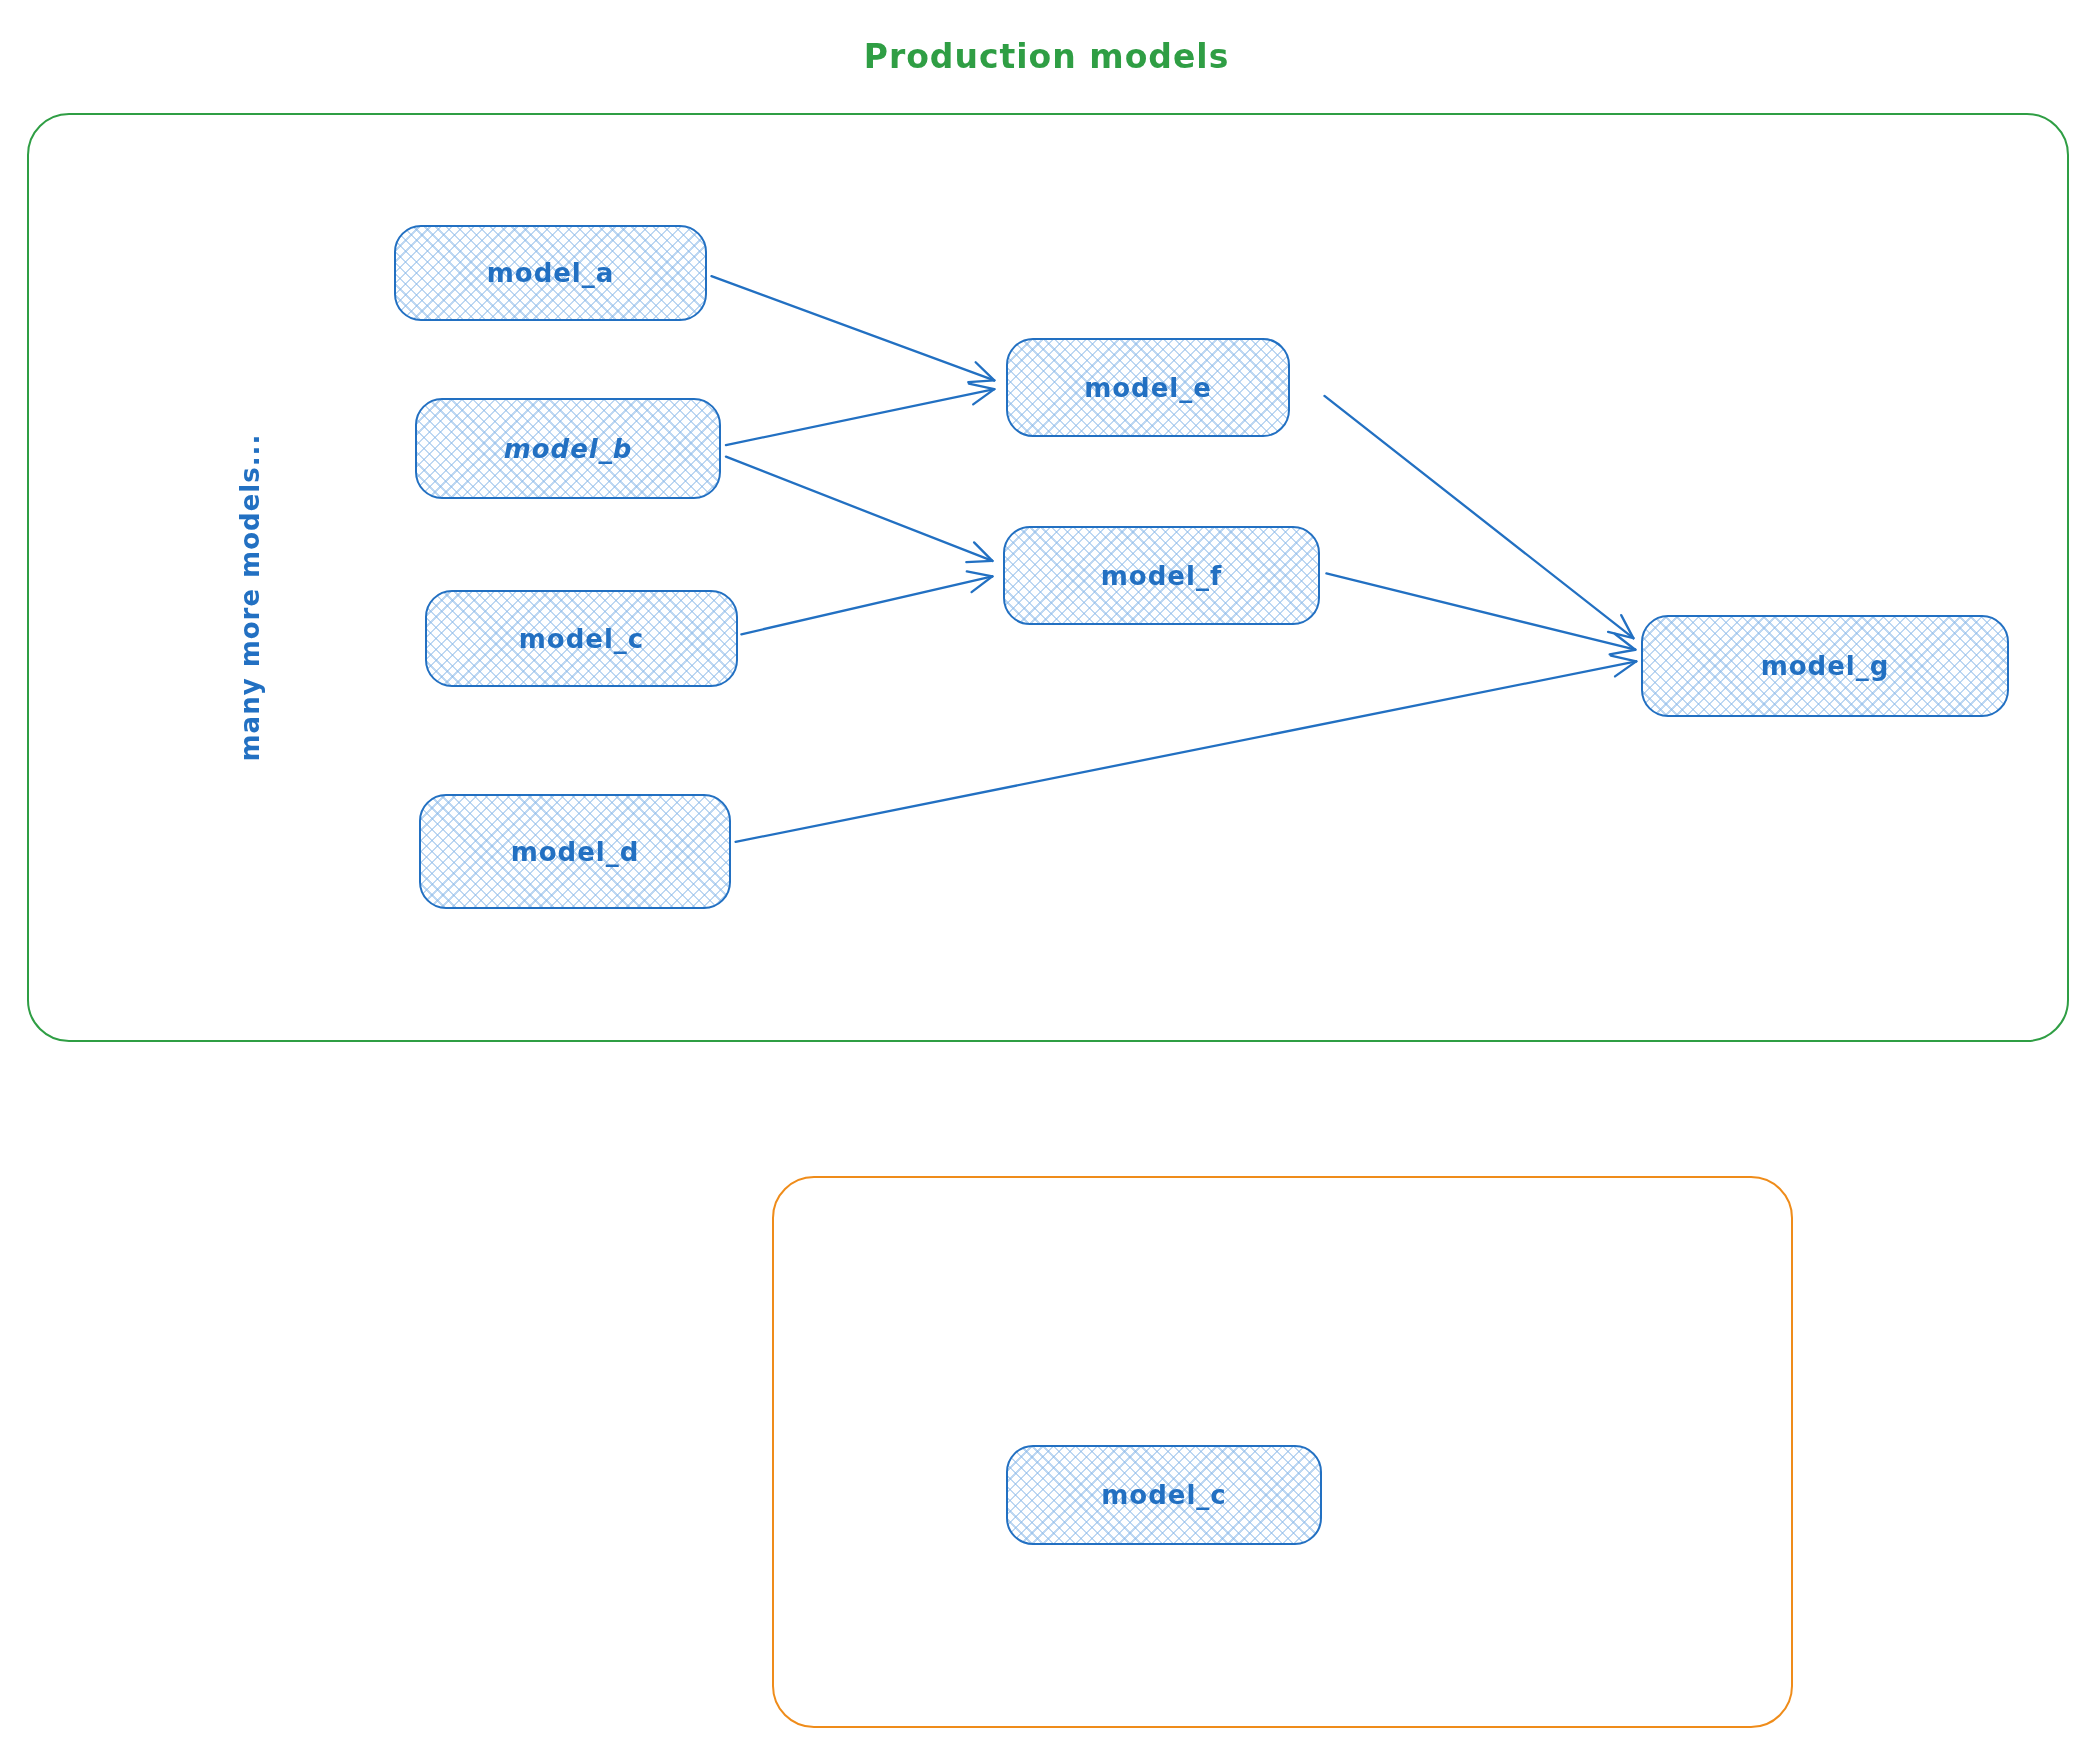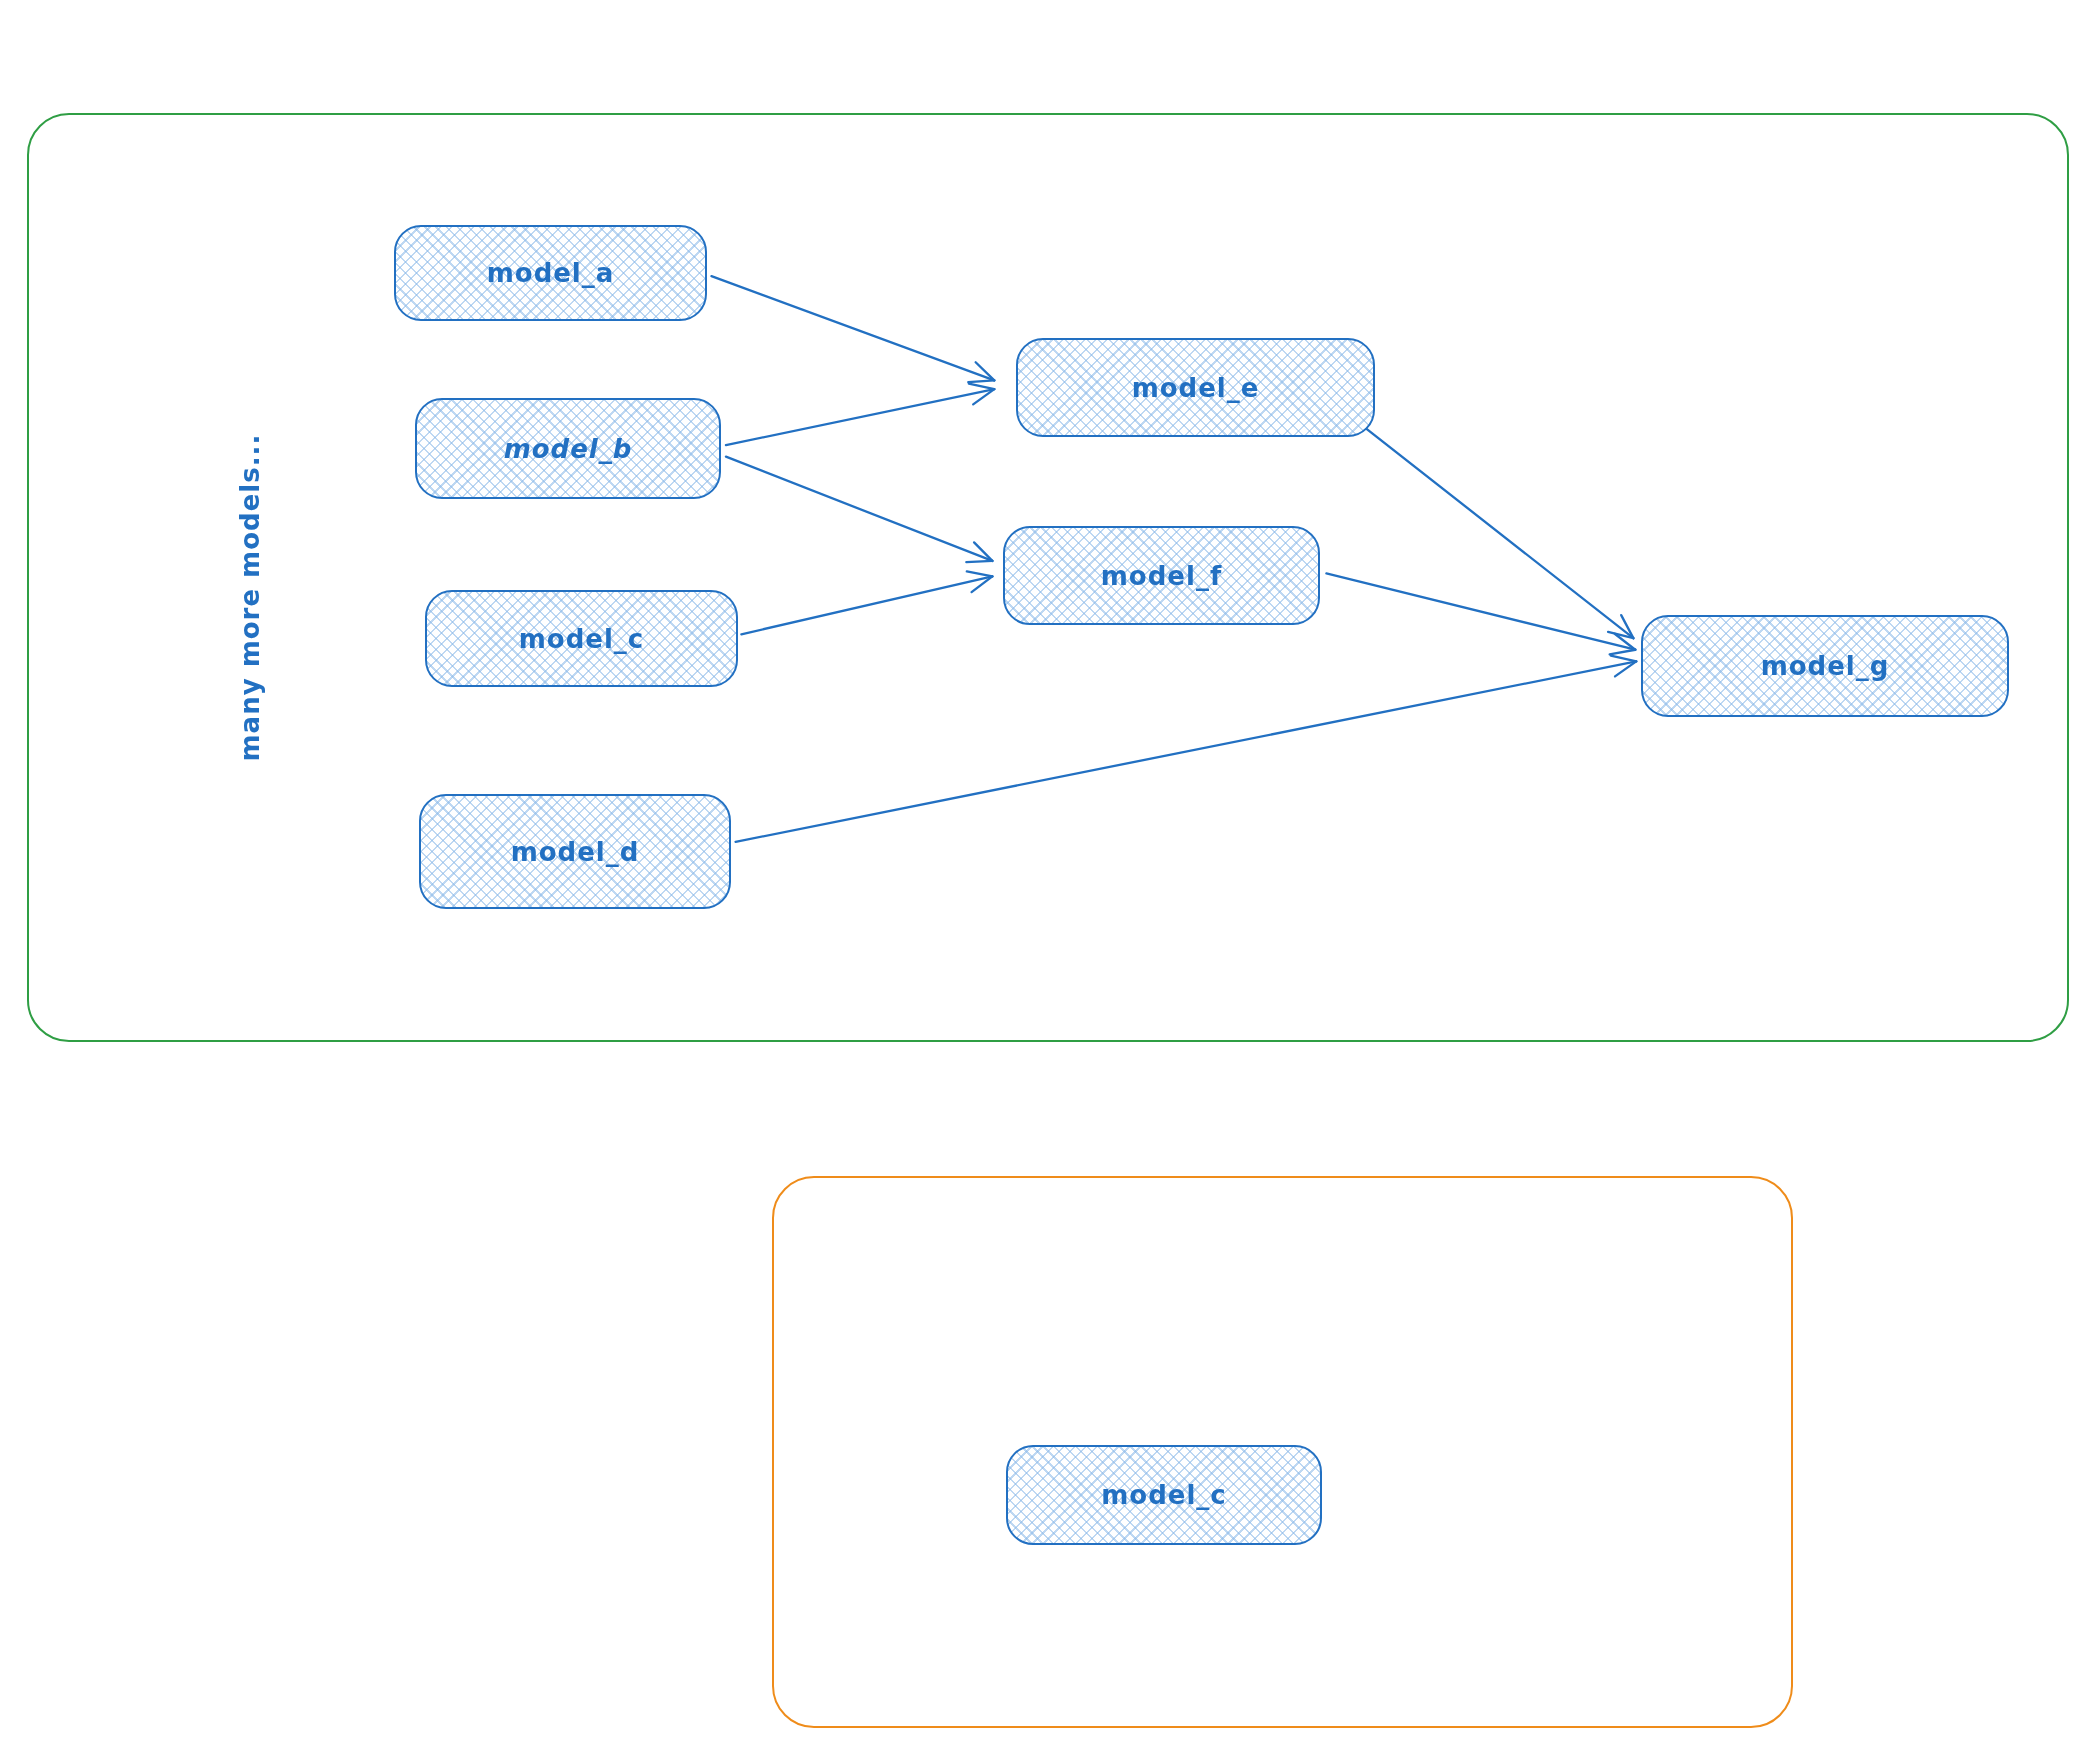--- a/index.html
+++ b/index.html
@@ -73,20 +73,21 @@
   #edges{
     position:absolute;left:0;top:0;
     pointer-events:none;
   }
 </style>
 </head>
 <body>
 
 <div id="canvas">
 
+  <div class="group-title prod">Production models</div>
 
   <div class="container-box prod"></div>
 
   <div class="side-note">many more models...</div>
 
   <svg id="edges" width="2089" height="1759" viewBox="0 0 2164 1822">
       <g fill="none" stroke="#2270c2" stroke-width="2.4" stroke-linecap="round">
         <line x1="737" y1="286" x2="1030" y2="394"></line>
         <line x1="1010.675686772081" y1="375.1434118072947" x2="1030" y2="394"></line>
         <line x1="1003.0603106216288" y1="395.8036452525028" x2="1030" y2="394"></line>
@@ -129,21 +130,21 @@
       </div>
       <div class="node" style="left: 415px; top: 398px; width: 306px; height: 101px; font-style: italic;">
         <span>model_b</span>
       </div>
       <div class="node" style="left: 425px; top: 590px; width: 313px; height: 97px;">
         <span>model_c</span>
       </div>
       <div class="node" style="left: 419px; top: 794px; width: 312px; height: 115px;">
         <span>model_d</span>
       </div>
-      <div class="node" style="left: 1006px; top: 338px; width: 359px; height: 99px; margin-left: 10px;">
+      <div class="node" style="left: 1006px; top: 338px; width: 284px; height: 99px;">
         <span>model_e</span>
       </div>
       <div class="node" style="left: 1003px; top: 526px; width: 317px; height: 99px;">
         <span>model_f</span>
       </div>
       <div class="node" style="left: 1641px; top: 615px; width: 368px; height: 102px;">
         <span>model_g</span>
       </div>
       <div class="node" style="left: 1006px; top: 1445px; width: 316px; height: 100px;">
         <span>model_c</span>

